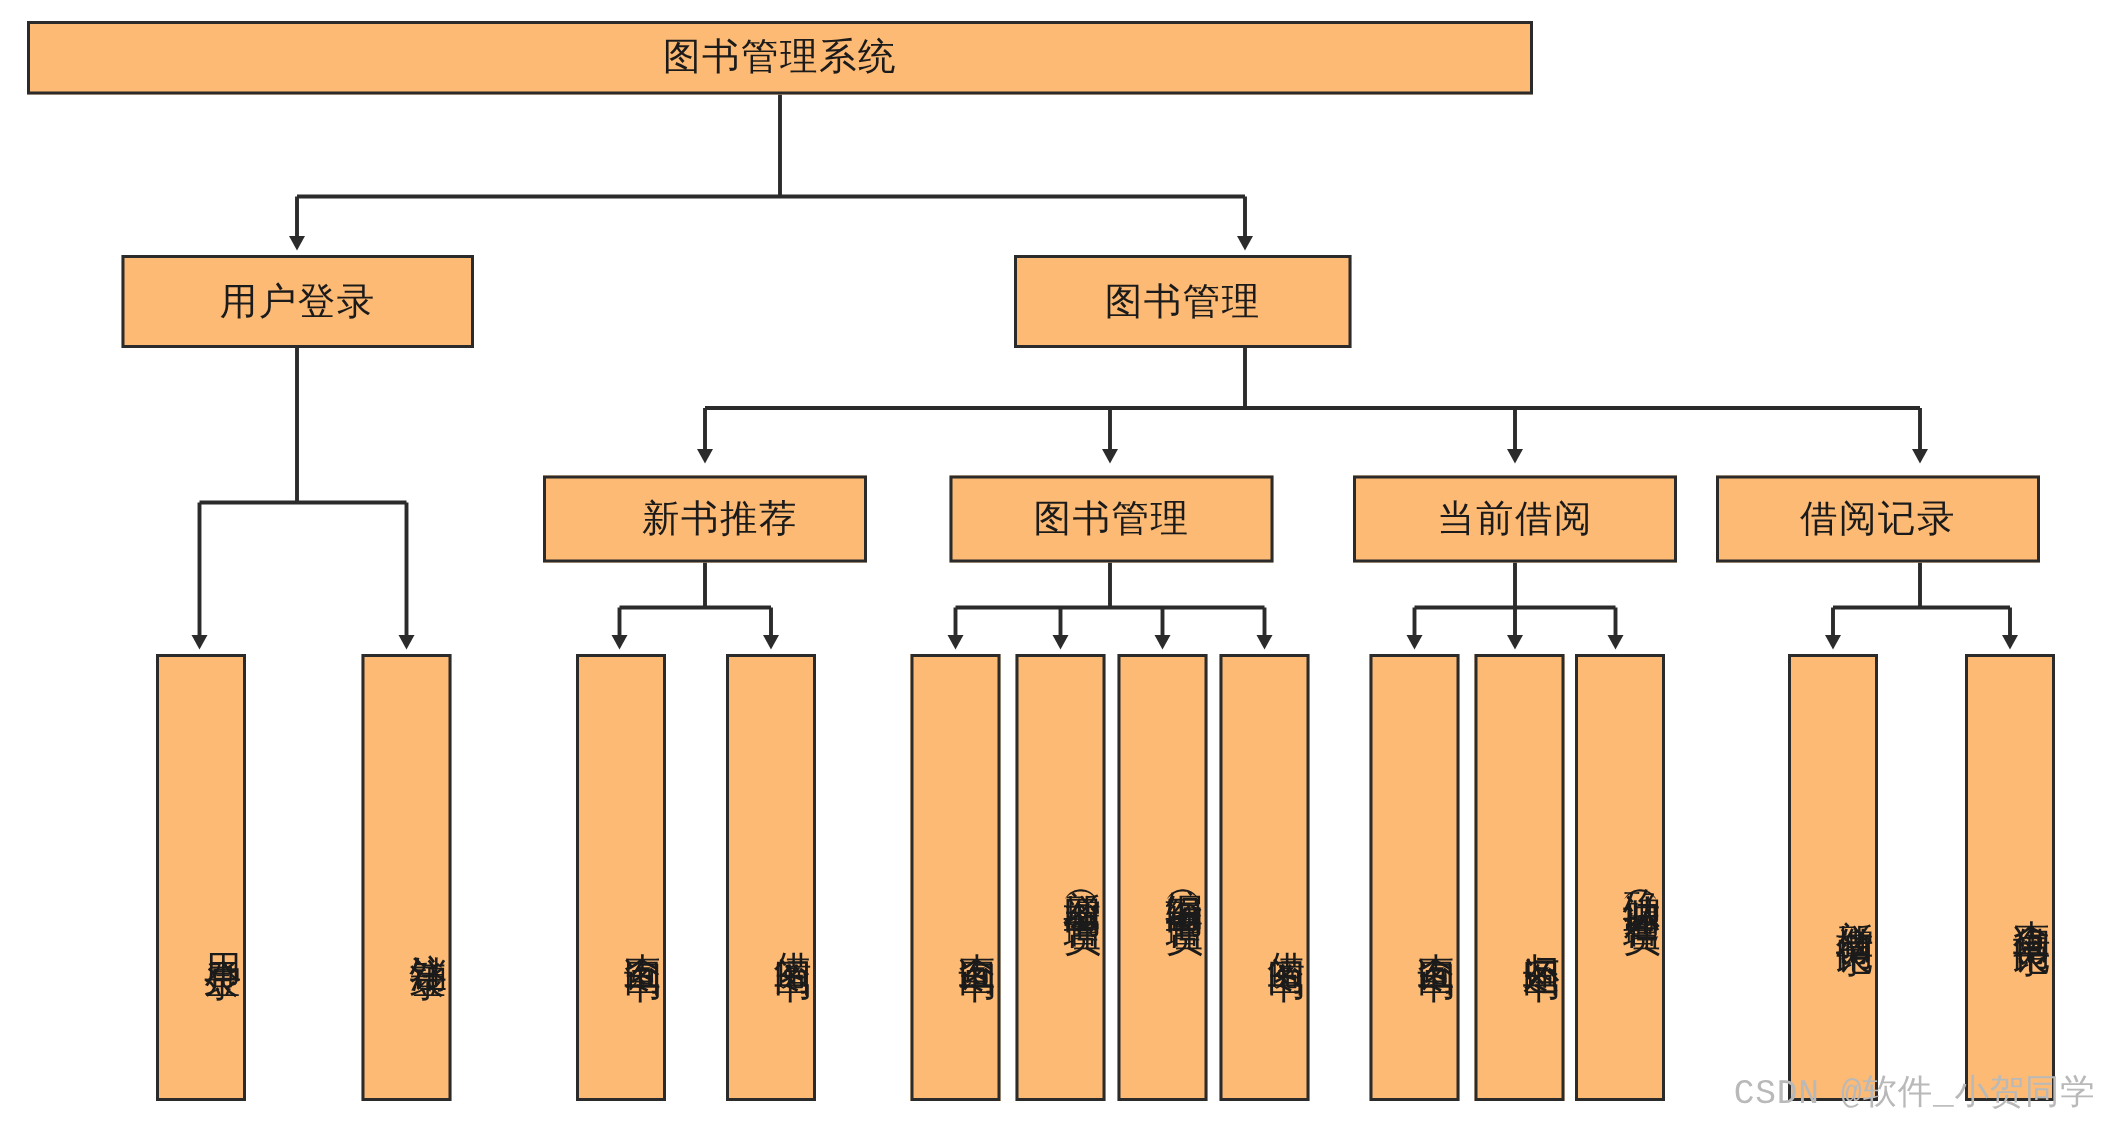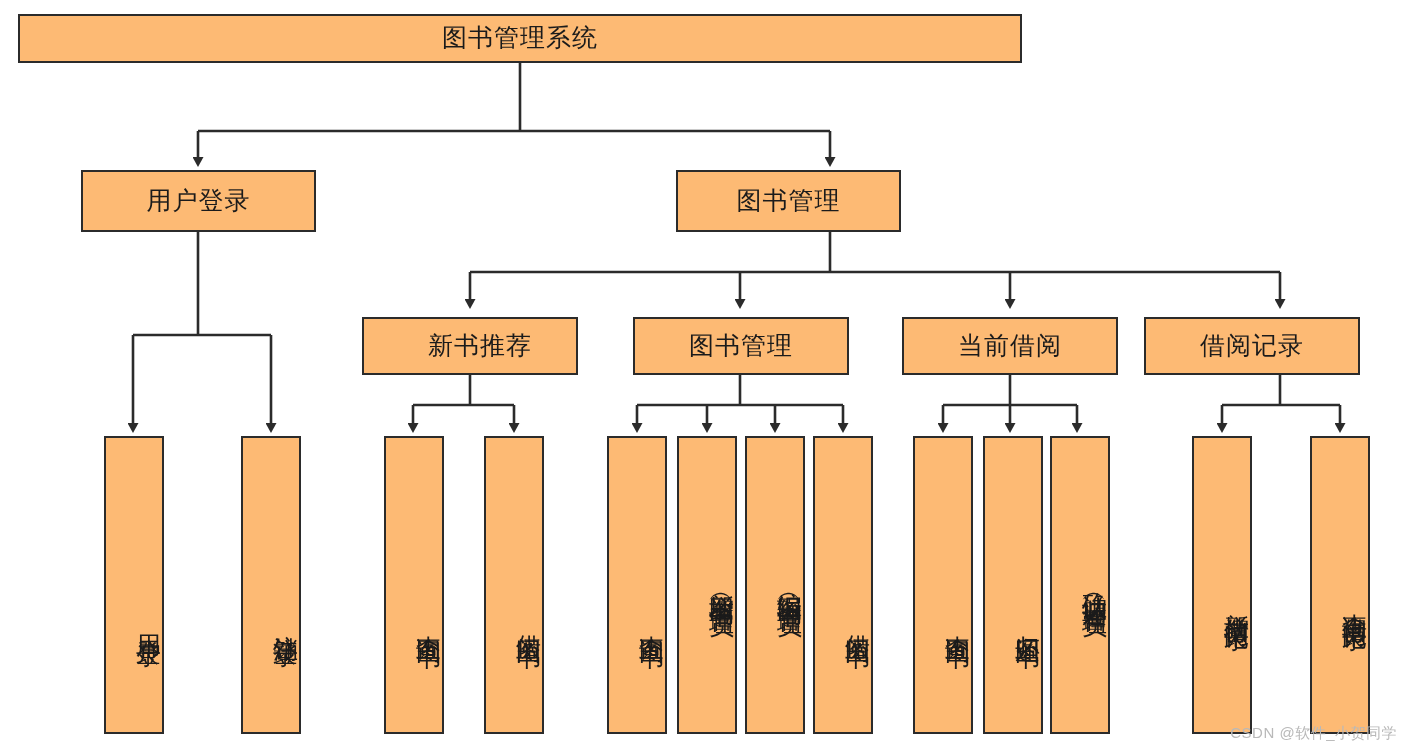--- a/index.html
+++ b/index.html
@@ -49,25 +49,25 @@
   .node.v.tall{
     align-items:flex-start;
   }
   .node .txt{
     display:block;
   }
   #watermark{
     position:absolute;
     right:8px;
     bottom:4px;
-    font-size:15px;
+    font-size:23px;
     color:#b9b9b9;
     letter-spacing:0.5px;
     white-space:nowrap;
-    font-family:Liberation Sans, sans-serif;
+    font-family:Liberation Mono, monospace;
   }
 </style>
 </head>
 <body>
 
 <div id="canvas">
 
   <svg id="wires" viewBox="0 0 1405 747">
     <defs>
       <marker id="arrow" markerWidth="10" markerHeight="11" refX="1" refY="5.5" orient="auto" markerUnits="userSpaceOnUse">

